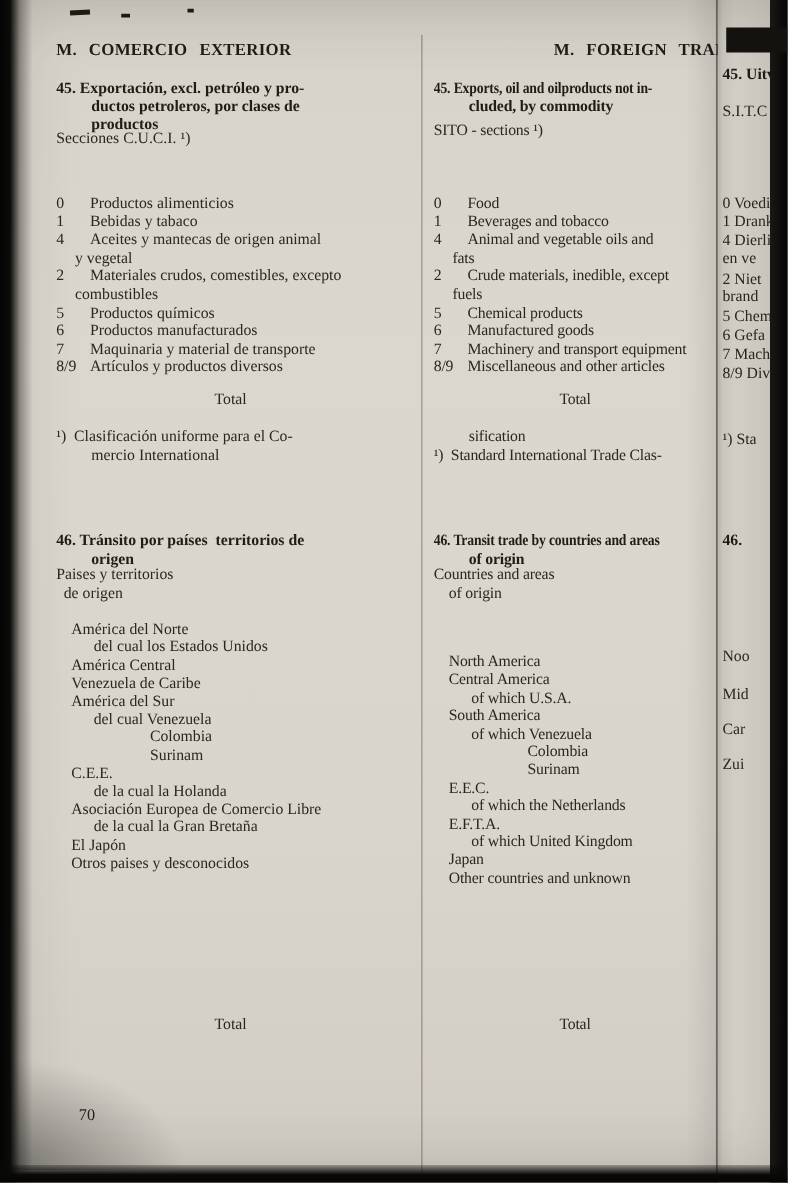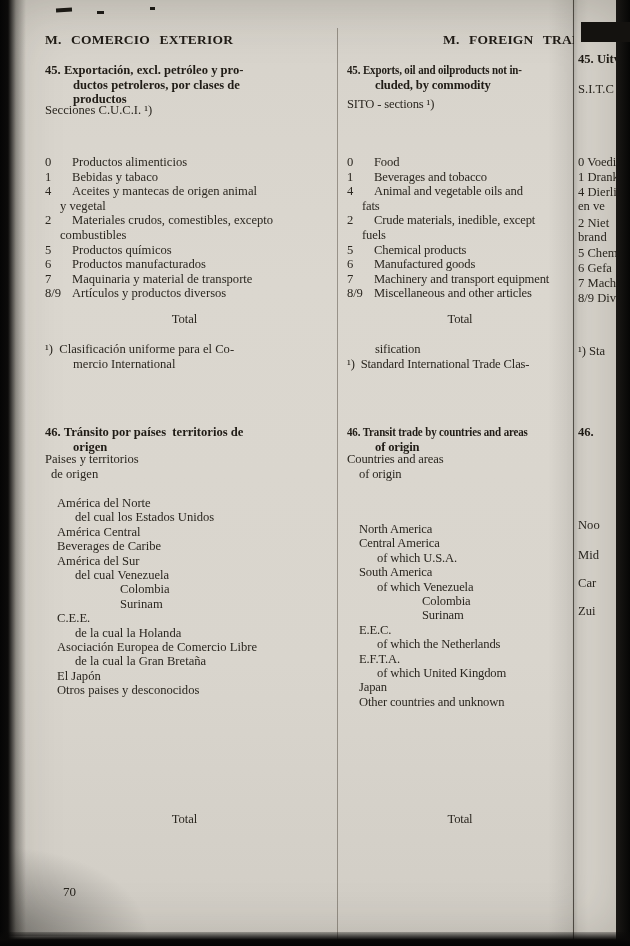--- a/index.html
+++ b/index.html
@@ -89,21 +89,21 @@
 
     <div class="blk" style="top:452px">
       <div class="line">Paises y territorios</div>
       <div class="line ind6">de origen</div>
     </div>
 
     <div class="blk geo" style="top:496px">
       <div class="line g0 first">América del Norte</div>
       <div class="line g1">del cual los Estados Unidos</div>
       <div class="line g0">América Central</div>
-      <div class="line g0">Beverages de Caribe</div>
+      <div class="line g0">Venezuela de Caribe</div>
       <div class="line g0">América del Sur</div>
       <div class="line g1">del cual Venezuela</div>
       <div class="line g2">Colombia</div>
       <div class="line g2">Surinam</div>
       <div class="line g0">C.E.E.</div>
       <div class="line g1">de la cual la Holanda</div>
       <div class="line g0">Asociación Europea de Comercio Libre</div>
       <div class="line g1">de la cual la Gran Bretaña</div>
       <div class="line g0">El Japón</div>
       <div class="line g0">Otros paises y desconocidos</div>

